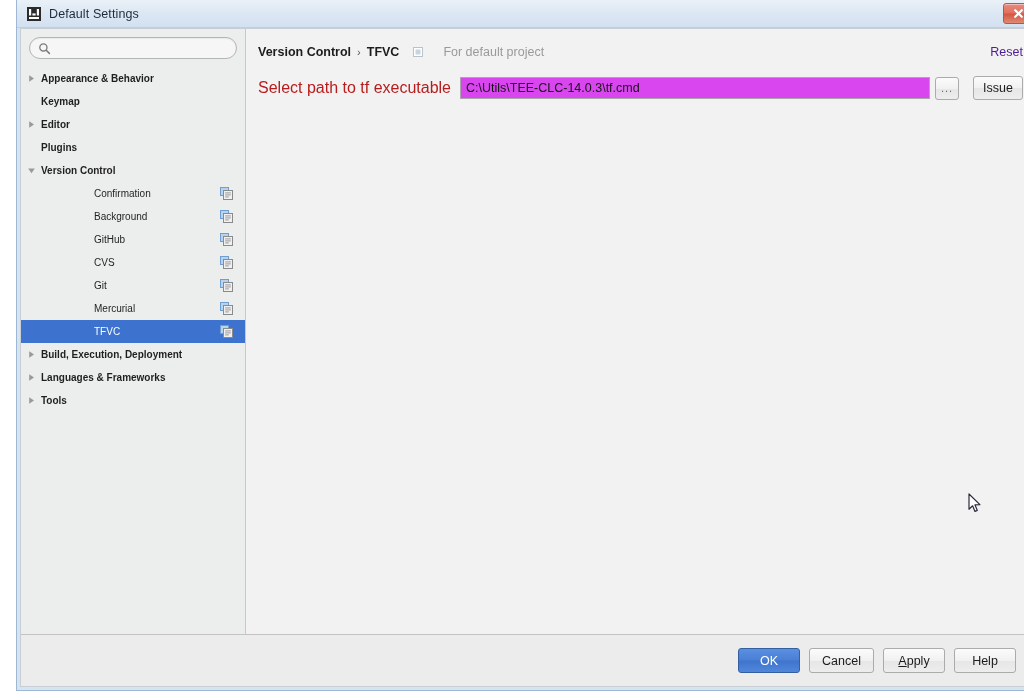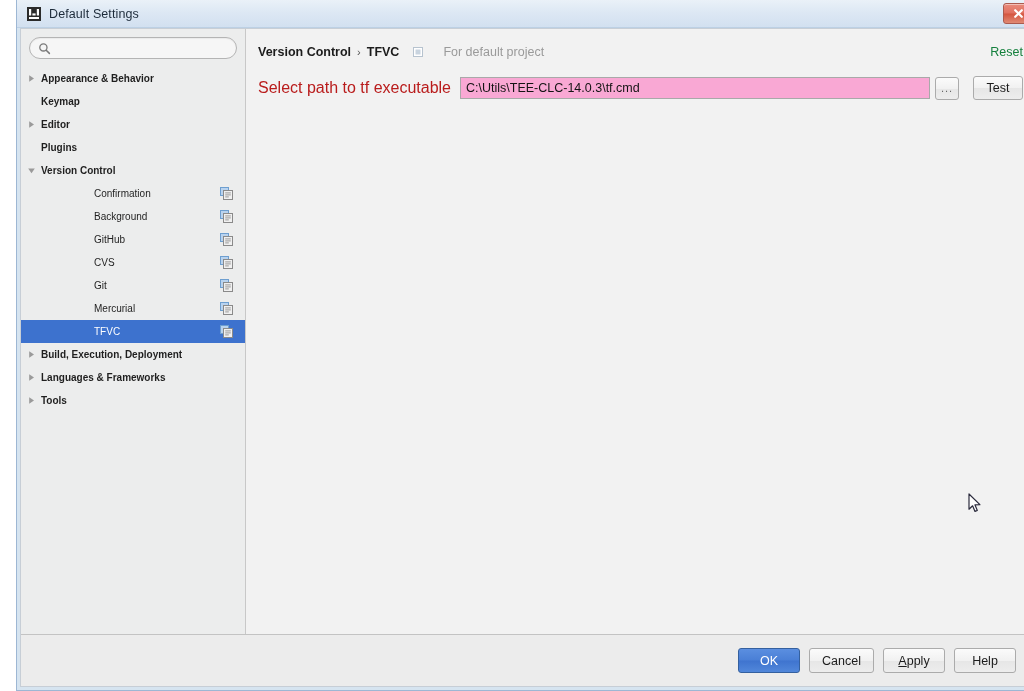--- a/index.html
+++ b/index.html
@@ -186,42 +186,42 @@
   .bc-note {
     color: #9a9a9a;
     margin-left: 13px;
     display: flex;
     align-items: center;
     gap: 14px;
   }
   .bc-note svg { margin-right: 5px; }
   #reset-link {
     margin-left: auto;
-    color: #15803d;
+    color: #4c1d95;
     font-size: 12.5px;
     cursor: default;
   }
 
   #field-row {
     display: flex;
     align-items: center;
     padding: 11px 12px 0 12px;
   }
   #field-label {
     font-size: 16px;
     color: #b91c1c;
     white-space: nowrap;
     margin-right: 9px;
   }
   #path-input {
     flex: 1 1 auto;
     height: 22px;
     box-sizing: border-box;
     border: 1px solid #a9a9a9;
-    background: #f9a8d4;
+    background: #d946ef;
     font-family: "Liberation Sans", sans-serif;
     font-size: 12.5px;
     color: #141414;
     padding: 0 5px;
     outline: none;
     min-width: 0;
   }
   .btn {
     font-family: "Liberation Sans", sans-serif;
     font-size: 12.5px;
@@ -474,21 +474,21 @@
             </svg>
             <span>For default project</span>
           </span>
           <span id="reset-link">Reset</span>
         </div>
 
         <div id="field-row">
           <span id="field-label">Select path to tf executable</span>
           <input id="path-input" type="text" value="C:\Utils\TEE-CLC-14.0.3\tf.cmd" style="">
           <button id="browse-btn" class="btn">...</button>
-          <button id="test-btn" class="btn">Test</button>
+          <button id="test-btn" class="btn">Issue</button>
         </div>
 
         <div id="cursor" style="left: 722px; top: 464px;">
           <svg width="14" height="21" viewBox="0 0 14 21">
             <path d="M1 1 L1 16.2 L4.6 12.8 L7.0 18.4 L9.3 17.4 L7.0 11.9 L11.9 11.6 Z" fill="#ffffff" stroke="#2b2b3d" stroke-width="1.2" stroke-linejoin="round"></path>
           </svg>
         </div>
       </div>
     </div>
 

